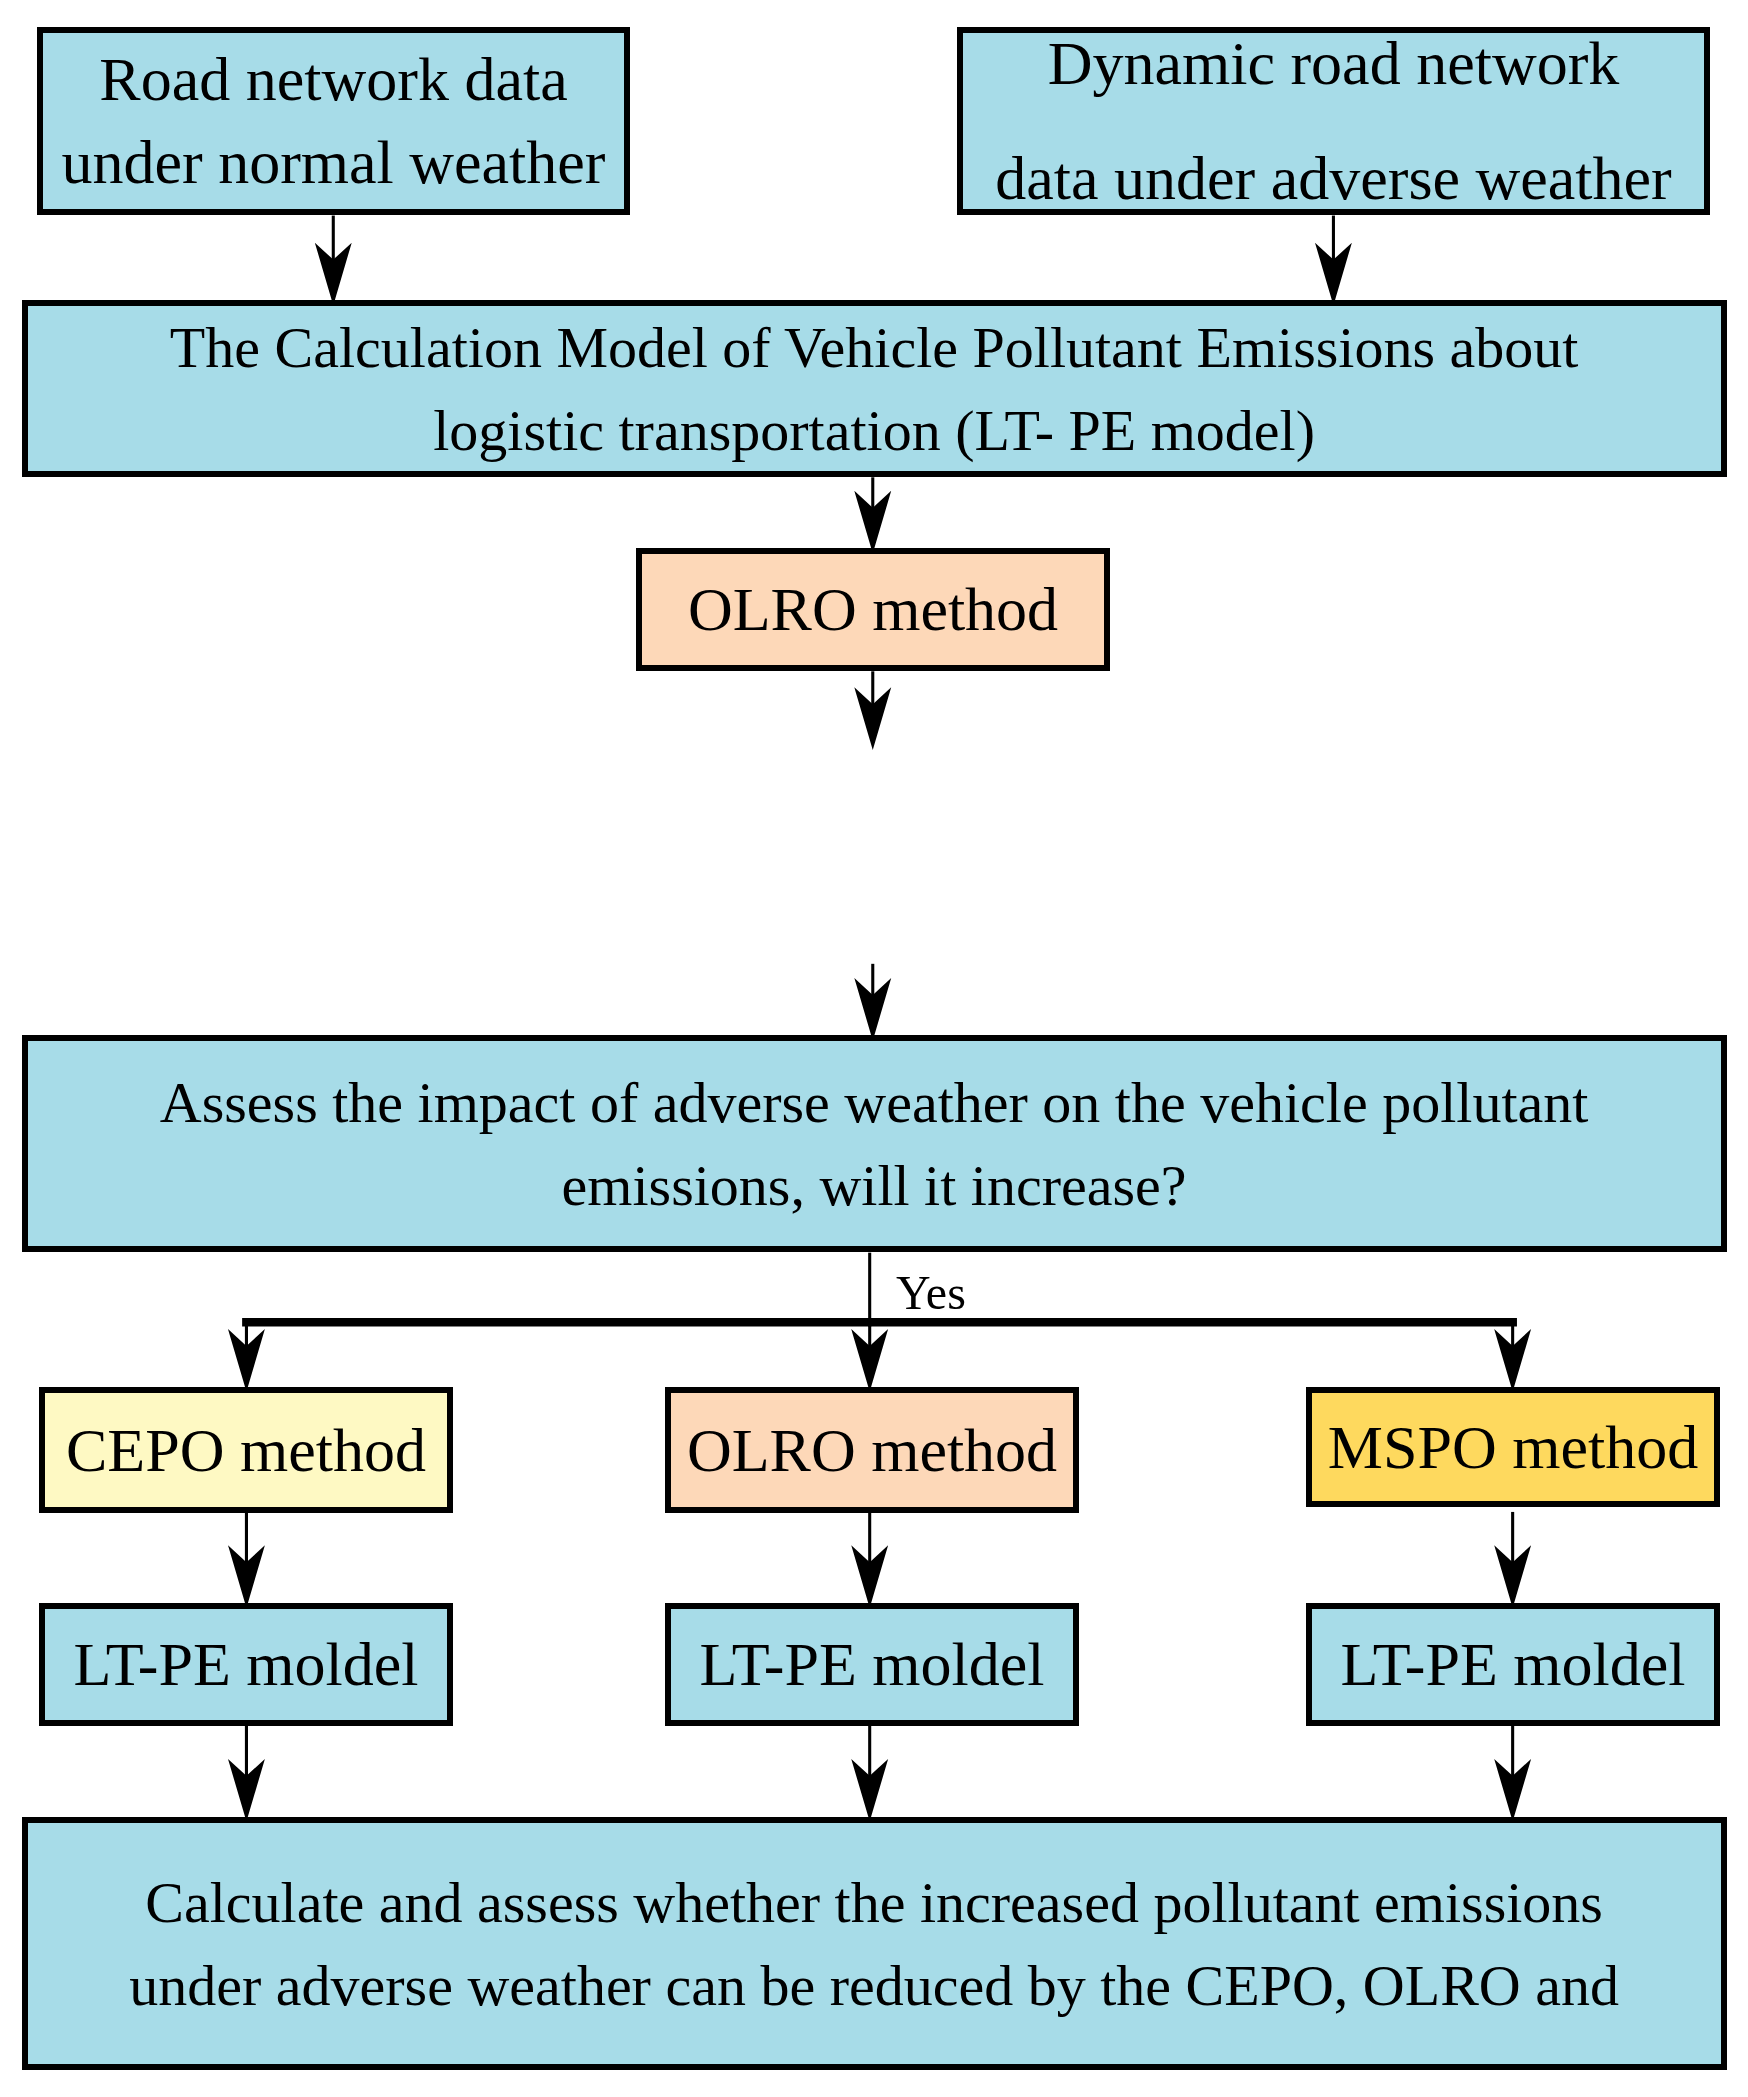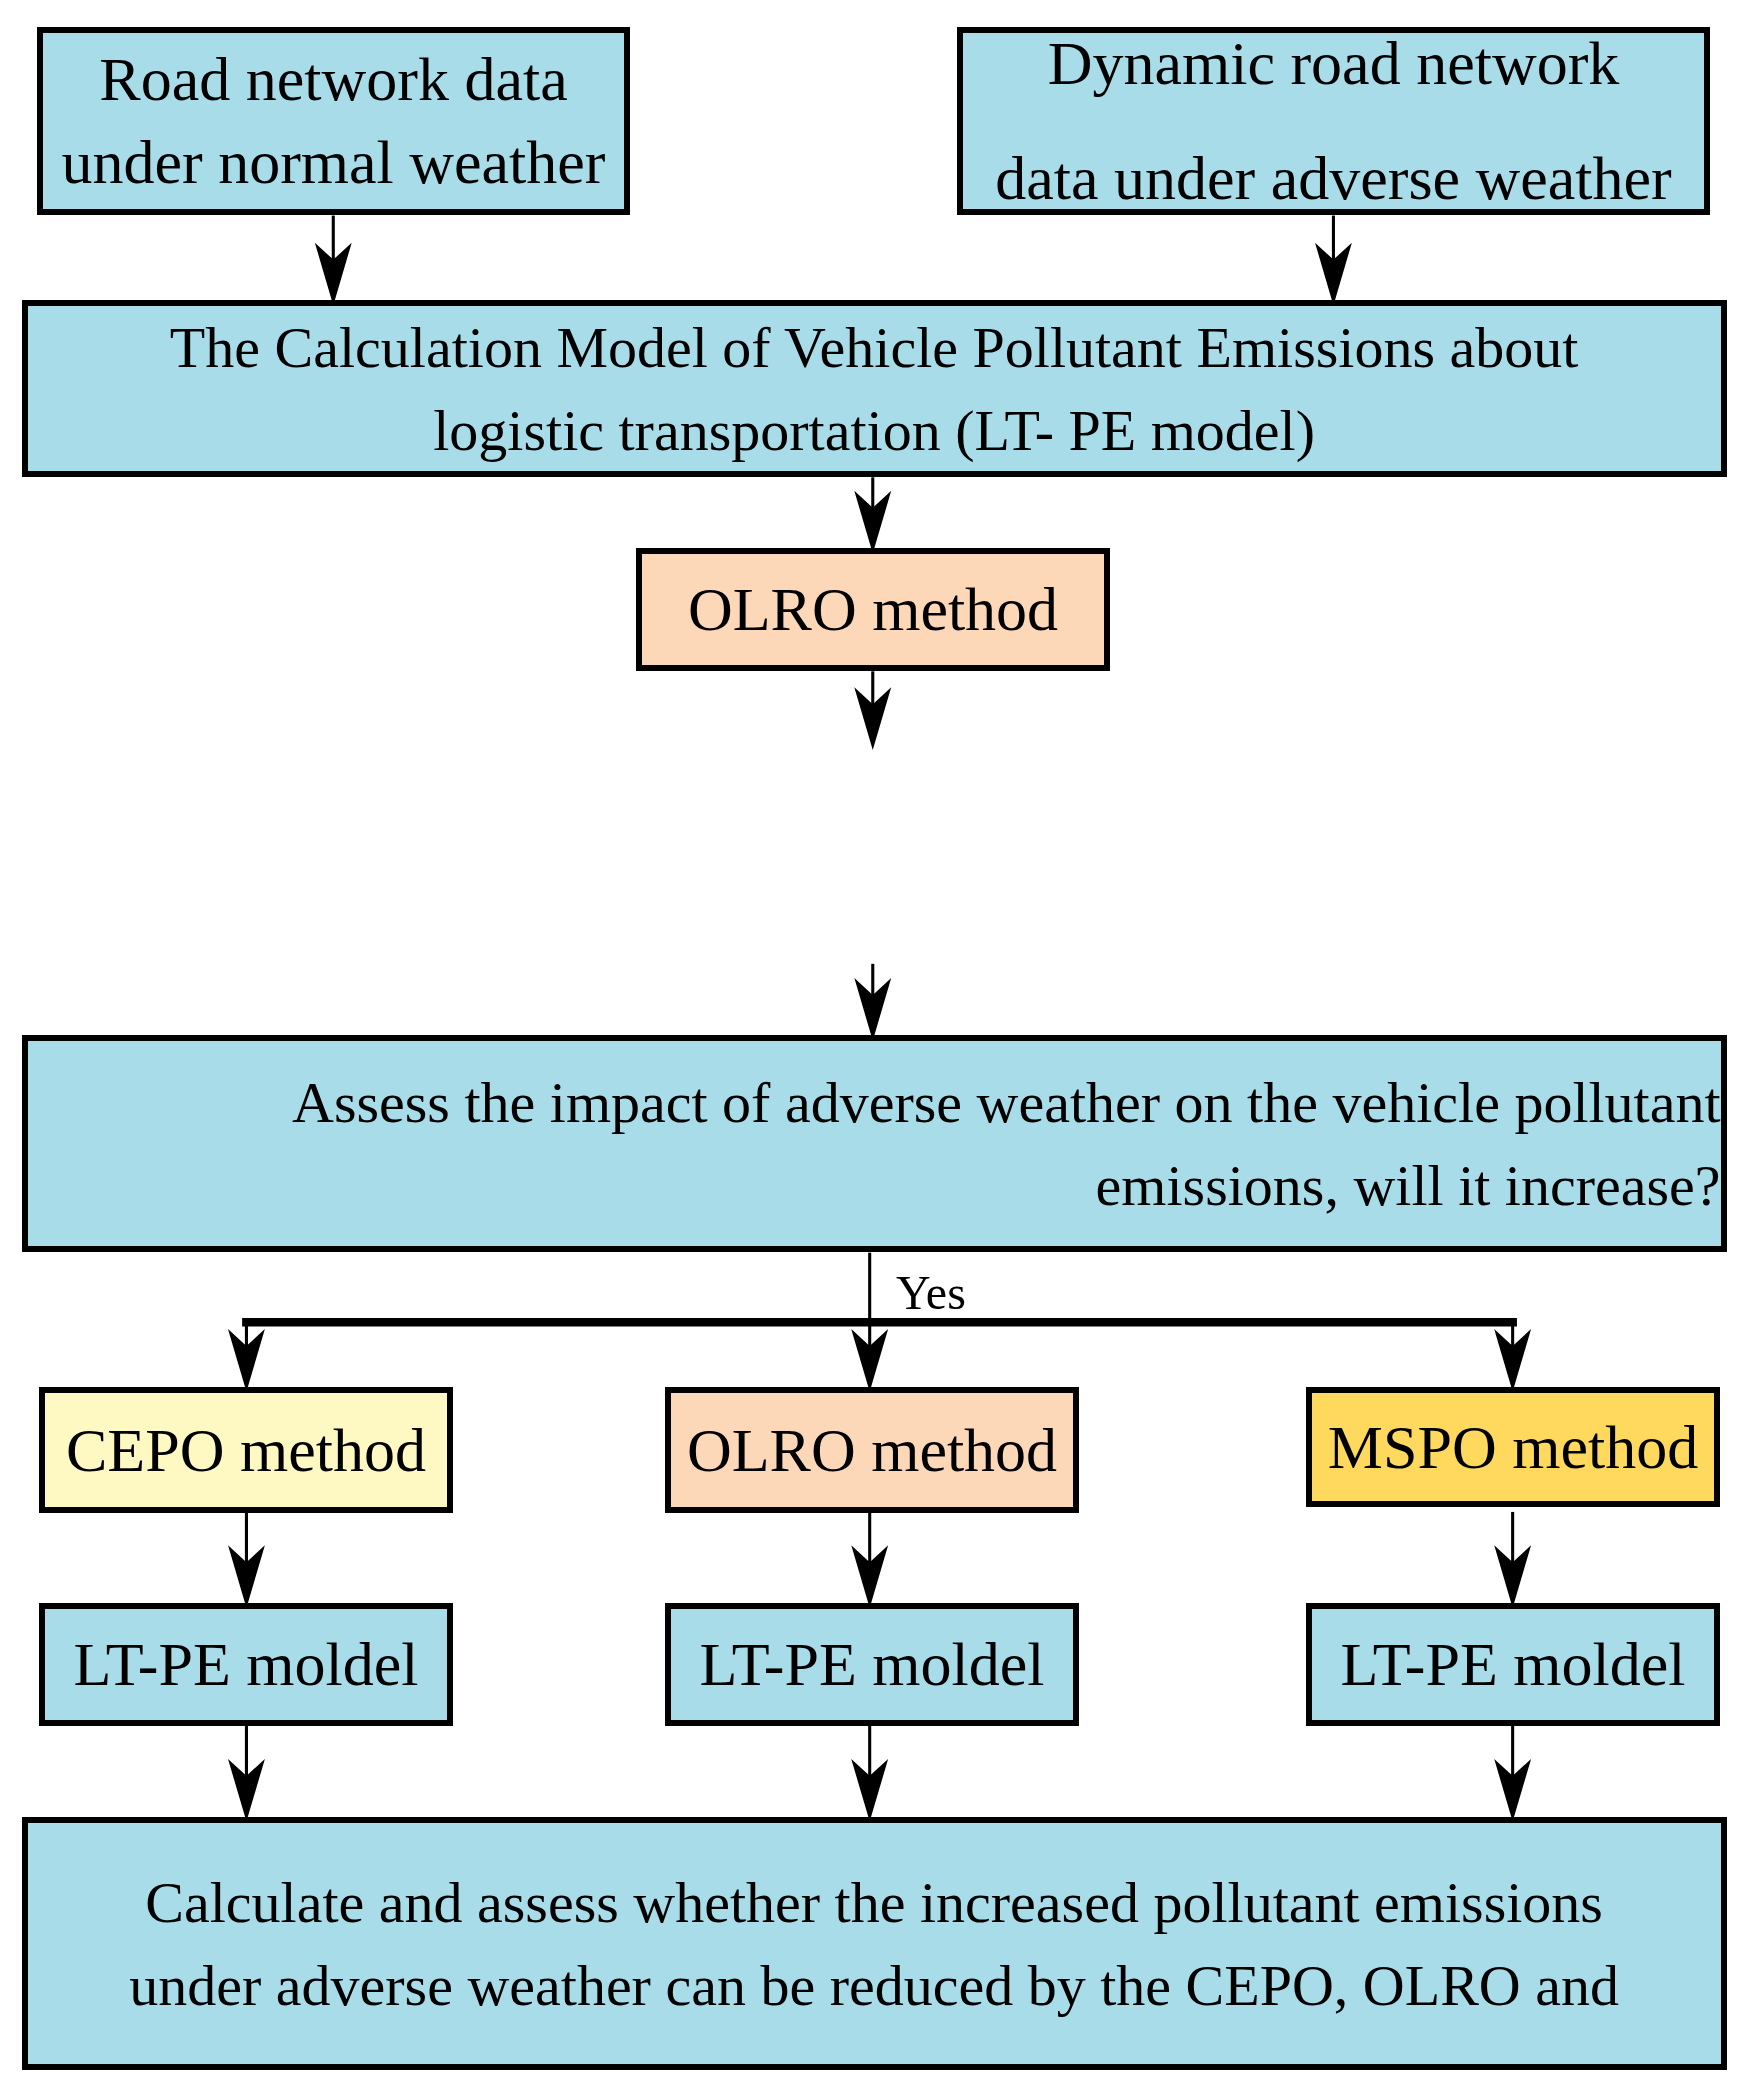--- a/index.html
+++ b/index.html
@@ -124,21 +124,21 @@
   <div class="box wide" id="box-model" style="background-color: rgb(167, 220, 232);">
     <span class="line">The Calculation Model of Vehicle Pollutant Emissions about</span>
     <span class="line">logistic transportation (LT- PE model)</span>
   </div>
 
   <div class="box medium" id="box-olro-top" style="background-color: rgb(253, 216, 184);">
     <span class="line">OLRO method</span>
   </div>
 
 
-  <div class="box wide" id="box-assess" style="background-color: rgb(167, 220, 232); align-items: flex-end;">
+  <div class="box wide" id="box-assess" style="background-color: rgb(167, 220, 232);">
     <span class="line">Assess the impact of adverse weather on the vehicle pollutant</span>
     <span class="line">emissions, will it increase?</span>
   </div>
 
   <div id="yes-label">Yes</div>
 
   <div class="box medium" id="box-cepo" style="background-color: #fef9c3;">
     <span class="line">CEPO method</span>
   </div>
 

